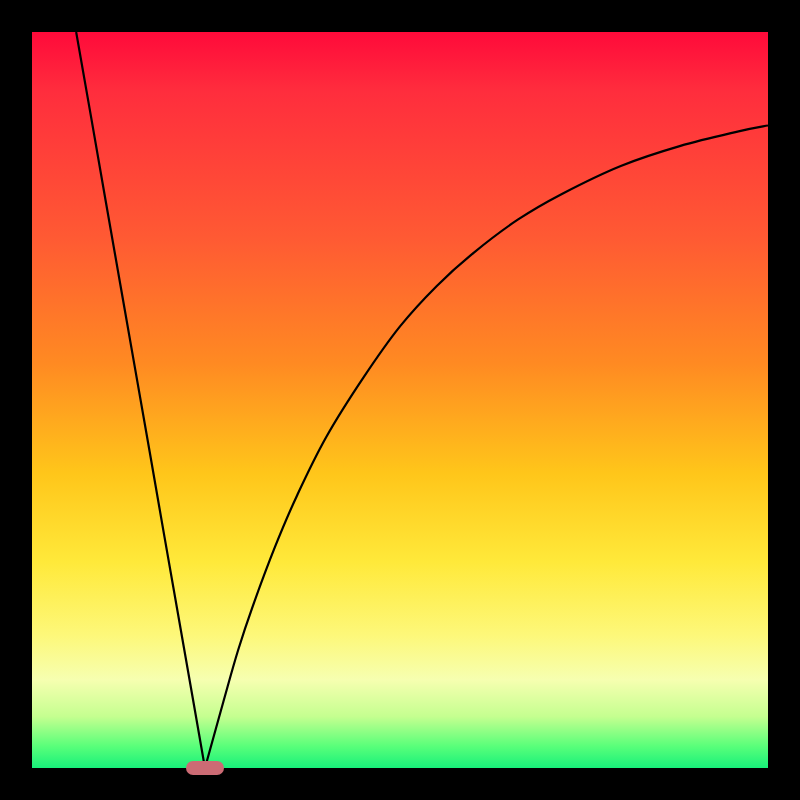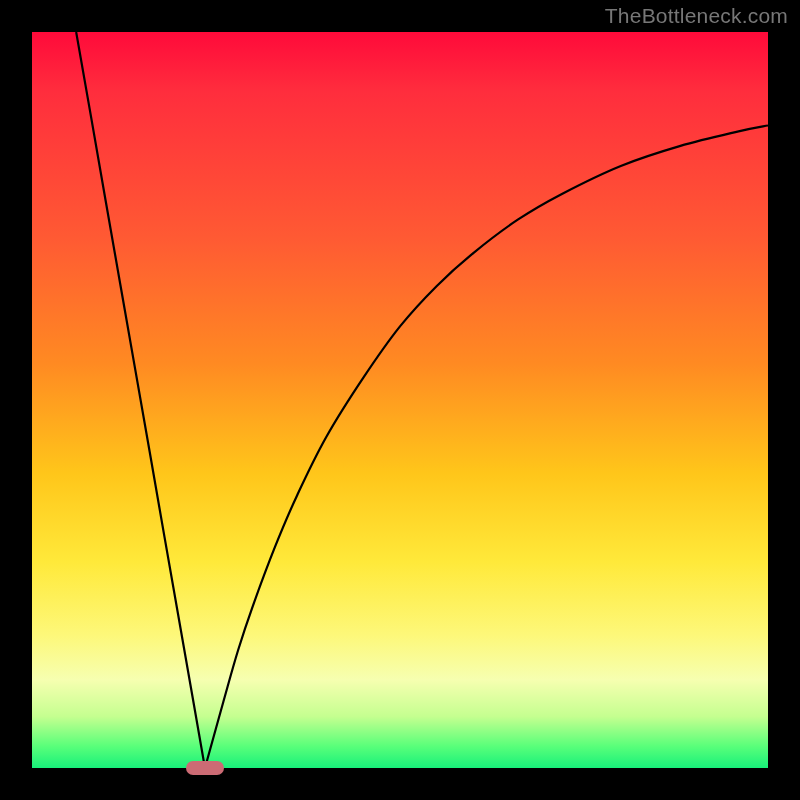--- a/index.html
+++ b/index.html
@@ -73,14 +73,13 @@
 
     <svg class="curve" viewBox="0 0 736 736" preserveAspectRatio="none">
       <path fill="none" stroke="#000" stroke-width="2.2" d="M44.16 0.00 L58.88 83.90 L73.60 168.54 L88.32 252.45 L103.04 336.35 L117.76 420.26 L132.48 504.90 L147.20 588.80 L161.92 672.70 L172.96 736.00" id="path-left"></path>
       <path fill="none" stroke="#000" stroke-width="2.2" d="M172.96 736.00 C 176.27 724.08, 185.40 690.96, 191.36 669.76 C 197.32 648.56, 200.78 635.46, 206.08 618.24 C 211.38 601.02, 214.18 592.63, 220.80 574.08 C 227.42 555.53, 234.93 535.07, 242.88 515.20 C 250.83 495.33, 255.69 483.55, 264.96 463.68 C 274.23 443.81, 282.48 426.00, 294.40 404.80 C 306.32 383.60, 317.95 365.79, 331.20 345.92 C 344.45 326.05, 354.75 310.96, 368.00 294.40 C 381.25 277.84, 391.55 267.17, 404.80 253.92 C 418.05 240.67, 427.03 232.72, 441.60 220.80 C 456.17 208.88, 469.86 198.28, 485.76 187.68 C 501.66 177.08, 511.37 171.59, 529.92 161.92 C 548.47 152.25, 567.60 142.56, 588.80 133.95 C 610.00 125.34, 626.48 120.31, 647.68 114.08 C 668.88 107.85, 690.66 103.07, 706.56 99.36 C 722.46 95.65, 730.70 94.53, 736.00 93.47" id="path-right"></path>
     </svg>
 
     <div class="marker" id="marker" style="left: 172.96px; top: 736px;"></div>
 
   </div>
 
-  <div class="watermark">TheBottleneck.com</div>
 </div>
 
 </body></html>

